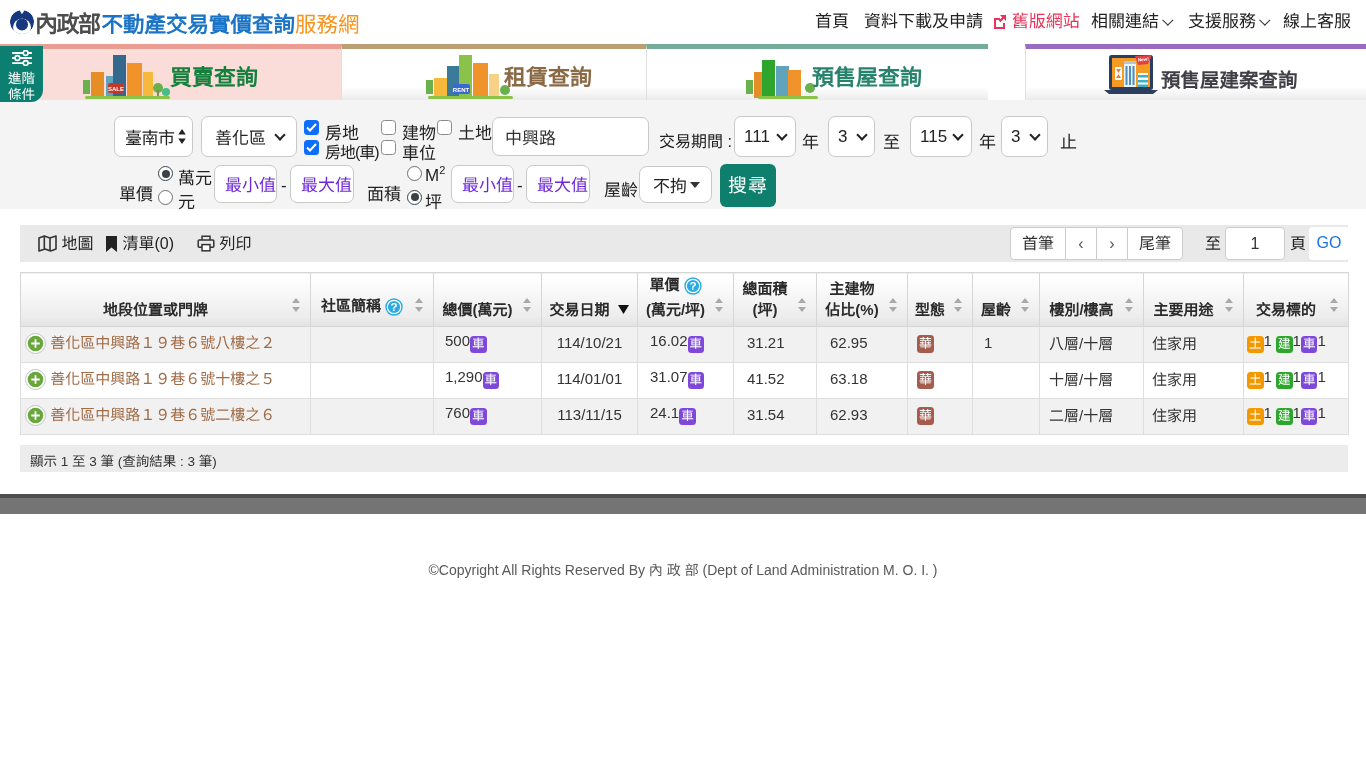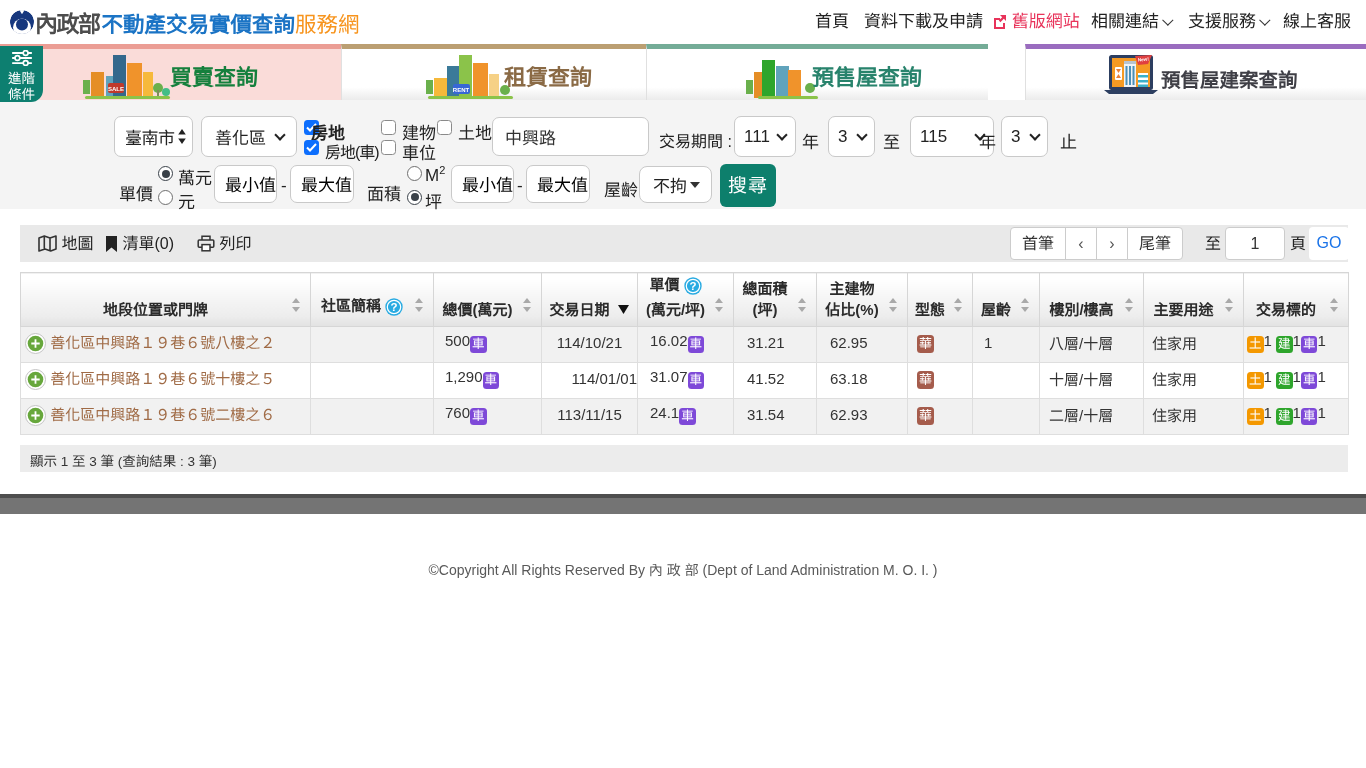--- a/index.html
+++ b/index.html
@@ -34,21 +34,21 @@
 
 #advbtn{position:absolute;left:0;top:46px;width:43px;height:56px;background:#0d7f70;border-radius:0 0 12px 0;color:#fff;text-align:center;z-index:30;}
 #advbtn .t{font-size:13.5px;line-height:15.5px;margin-top:1px;}
 
 
 #form{position:absolute;left:0;top:100px;width:1366px;height:109px;background:#f4f4f4;}
 .sel{position:absolute;background:#fff;border:1px solid #c9c9c9;border-radius:7px;font-size:17px;color:#222;display:flex;align-items:center;}
 .sel .v{padding-left:13px;}
 .inp{position:absolute;background:#fff;border:1px solid #c9c9c9;border-radius:7px;font-size:17px;color:#333;display:flex;align-items:center;}
 .inp .v{padding-left:10px;}
-.ph{color:#000000;}
+.ph{color:#6d28d9;}
 .lbl{position:absolute;font-size:17px;color:#222;white-space:nowrap;}
 .cb{position:absolute;width:15px;height:15px;border-radius:3.5px;}
 .cb.on{background:#0d6efd;}
 .cb.off{background:#fff;border:1.5px solid #8a8a8a;}
 .cb.on svg{position:absolute;left:2px;top:3px;}
 .radio{position:absolute;width:15px;height:15px;border-radius:50%;background:#fff;border:1.5px solid #6f6f6f;}
 .radio.on{border:1.5px solid #3a4149;}
 .radio.on::after{content:"";position:absolute;left:2.5px;top:2.5px;width:8px;height:8px;border-radius:50%;background:#3a4149;}
 .chevd{display:inline-block;width:8px;height:8px;border-right:2.2px solid #222;border-bottom:2.2px solid #222;transform:rotate(45deg);}
 .tri{width:0;height:0;border-left:5px solid transparent;border-right:5px solid transparent;border-top:6px solid #333;}
@@ -214,21 +214,21 @@
     </div>
     <div class="sel" style="left:201px;top:16px;width:96px;height:41px;">
         <span class="v">善化區</span>
       <span class="chevd" style="position:absolute;right:12px;top:14px;"></span>
     </div>
     <div class="cb on" style="left:304px;top:20px;">
         <svg width="11" height="9" viewBox="0 0 11 9">
           <path d="M1 4.5 l3 3 L10 1" stroke="#fff" stroke-width="2" fill="none"></path>
         </svg>
       </div>
-    <div class="lbl" style="left:311px;top:19px;font-weight:bold;">房地</div>
+    <div class="lbl" style="left:325px;top:19px;">房地</div>
     <div class="cb off" style="left:381px;top:20px;"></div>
     <div class="lbl" style="left:402px;top:19px;">建物</div>
     <div class="cb off" style="left:437px;top:20px;"></div>
     <div class="lbl" style="left:458px;top:19px;">土地</div>
     <div class="cb on" style="left:304px;top:39.5px;">
         <svg width="11" height="9" viewBox="0 0 11 9">
           <path d="M1 4.5 l3 3 L10 1" stroke="#fff" stroke-width="2" fill="none"></path>
         </svg>
       </div>
     <div class="lbl" style="left:325px;top:38.5px;font-size:16px;letter-spacing:-1px;">房地(車)</div>
@@ -241,21 +241,21 @@
     <div class="sel" style="left:734px;top:16px;width:62px;height:41px;">
         <span class="v" style="padding-left:9px;">111</span>
         <span class="chevd" style="position:absolute;right:9px;top:14px;"></span>
       </div>
     <div class="lbl" style="left:802px;top:28px;">年</div>
     <div class="sel" style="left:828px;top:16px;width:47px;height:41px;">
         <span class="v" style="padding-left:9px;">3</span>
         <span class="chevd" style="position:absolute;right:8px;top:14px;"></span>
       </div>
     <div class="lbl" style="left:883px;top:28px;">至</div>
-    <div class="sel" style="left:910px;top:16px;width:84px;height:41px;">
+    <div class="sel" style="left:910px;top:16px;width:62px;height:41px;">
         <span class="v" style="padding-left:9px;">115</span>
         <span class="chevd" style="position:absolute;right:9px;top:14px;"></span>
       </div>
     <div class="lbl" style="left:979px;top:28px;">年</div>
     <div class="sel" style="left:1001px;top:16px;width:47px;height:41px;">
         <span class="v" style="padding-left:9px;">3</span>
         <span class="chevd" style="position:absolute;right:8px;top:14px;"></span>
       </div>
     <div class="lbl" style="left:1060px;top:28px;">止</div>
 
@@ -411,21 +411,21 @@
       <td style="padding-left:3px;"><span class="badge bg-org">土</span>1 <span class="badge bg-grn">建</span>1<span class="badge bg-pur">車</span>1</td>
     </tr>
     <tr class="even">
       <td style="padding-left:4px;"><svg width="21" height="21" viewBox="0 0 21 21" style="vertical-align:-6px;">
               <circle cx="10.5" cy="10.5" r="10" fill="#fff" stroke="#c3c3c3" stroke-width="1"></circle>
               <circle cx="10.5" cy="10.5" r="7.8" fill="#67a73c"></circle>
               <path d="M10.5 6.3 v8.4 M6.3 10.5 h8.4" stroke="#fff" stroke-width="1.8"></path>
             </svg> <span class="addr">善化區中興路１９巷６號十樓之５</span></td>
       <td></td>
       <td style="padding-left:11px;">1,290<span class="badge bg-pur">車</span></td>
-      <td style="text-align:right;">114/01/01</td>
+      <td style="text-align:center;">114/01/01</td>
       <td style="padding-left:12px;">31.07<span class="badge bg-pur">車</span></td>
       <td style="padding-left:13px;">41.52</td>
       <td style="padding-left:13px;">63.18</td>
       <td style="padding-left:9px;"><span class="badge bg-brn" style="height:18px;line-height:18px;font-size:13px;">華</span></td>
       <td></td>
       <td style="padding-left:9px;">十層/十層</td>
       <td style="padding-left:8px;">住家用</td>
       <td style="padding-left:3px;"><span class="badge bg-org">土</span>1 <span class="badge bg-grn">建</span>1<span class="badge bg-pur">車</span>1</td>
     </tr>
     <tr class="odd">

